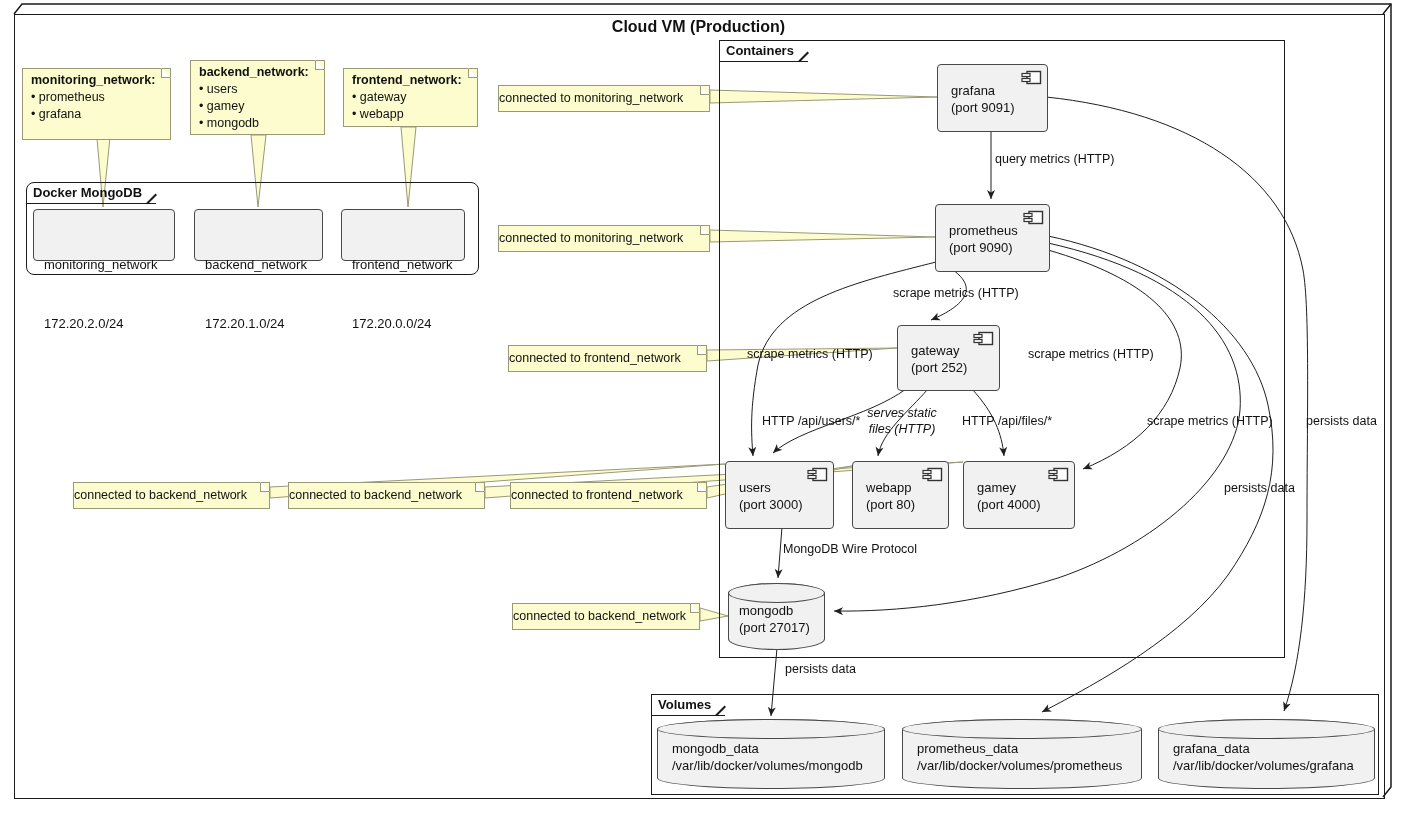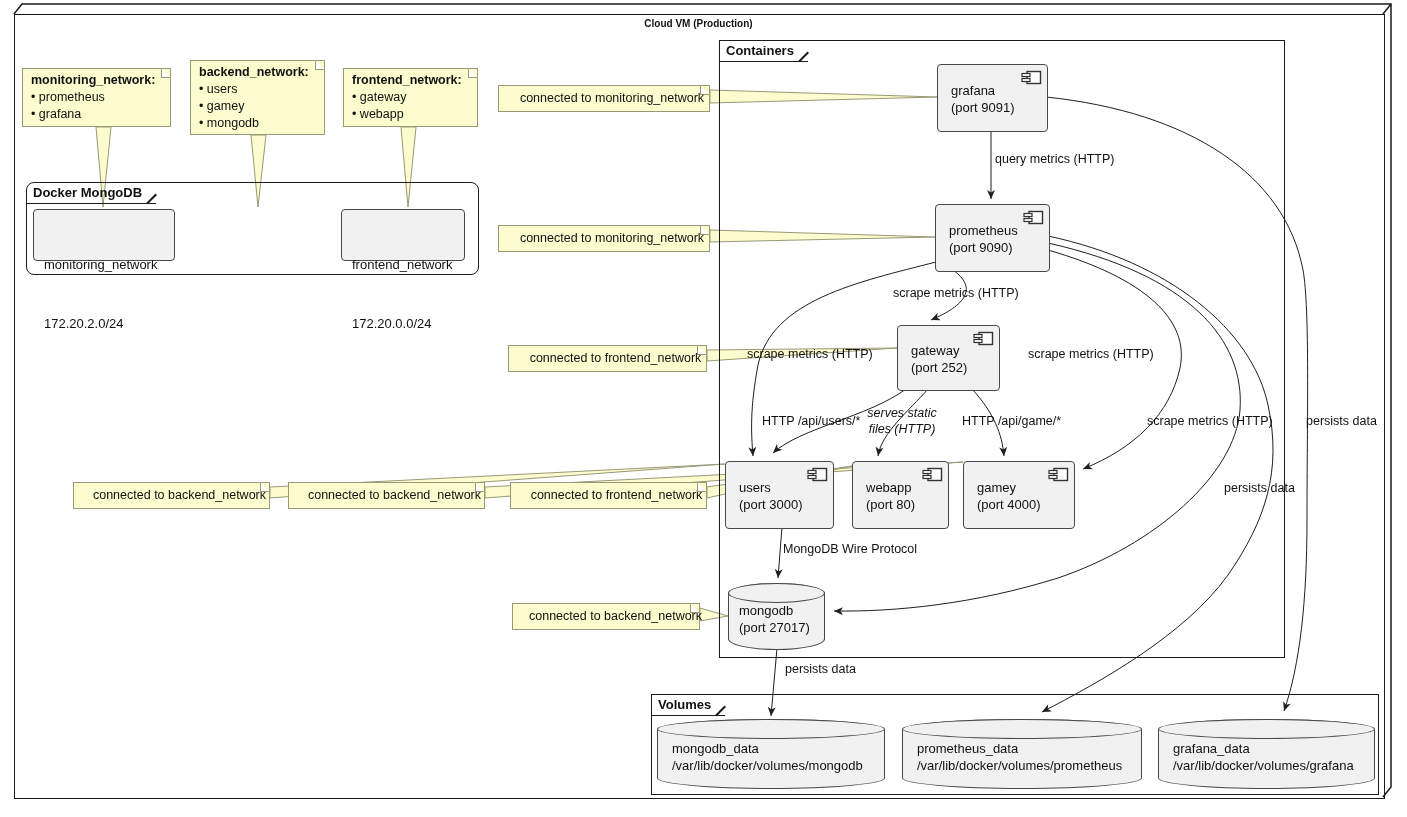--- a/index.html
+++ b/index.html
@@ -6,21 +6,21 @@
   #canvas {
     position:relative; width:1407px; height:817px;
     font-family:"Liberation Sans", sans-serif; color:#111;
     background:#fff; overflow:hidden;
   }
   #edges-svg { position:absolute; left:0; top:0; width:1407px; height:817px; }
   .abs { position:absolute; }
 
   
   .node-front { border:1.5px solid #1b1b1b; background:transparent; }
-  .diagram-title { font-size:10px; font-weight:bold; text-align:center; }
+  .diagram-title { font-size:16px; font-weight:bold; text-align:center; }
 
   
   .frame { border:1.5px solid #1b1b1b; background:transparent; }
   .frame.rounded { border-radius:8px; }
   .tab {
     position:absolute; left:0; top:0; font-size:13px; font-weight:bold;
     padding:2px 14px 3px 6px; border-bottom:1.5px solid #1b1b1b; white-space:nowrap;
   }
   .tab::after {
     content:""; position:absolute; right:-2px; bottom:4px; width:13px; height:1.5px;
@@ -61,21 +61,21 @@
   }
   .note::after {
     content:""; position:absolute; top:-1px; right:-1px; width:10px; height:10px;
     background:#ffffff; border-left:1px solid #999977; border-bottom:1px solid #999977;
     clip-path:polygon(0 0, 0 100%, 100% 100%); box-sizing:border-box;
   }
   .note.bullets { padding:3px 6px 3px 8px; line-height:17px; }
   .note .ntitle { font-weight:bold; white-space:nowrap; }
   .nitem { white-space:nowrap; }
   .nitem::before { content:"\2022  "; }
-  .snote { line-height:25px; padding-left:16px; white-space:nowrap;text-align:center; }
+  .snote { line-height:25px; padding-left:0; white-space:nowrap; }
 
   
   .elabel { font-size:12.5px; white-space:nowrap; }
   .elabel.wrap { white-space:normal; text-align:center; line-height:16px;font-style:italic; }
 </style>
 </head>
 <body>
 
 <div id="canvas">
 
@@ -132,26 +132,30 @@
   </div>
 
   <div class="abs frame rounded" style="left:26px;top:182px;width:451px;height:91px">
     <div class="tab">Docker MongoDB</div>
   </div>
 
   <div class="abs net-box" style="left:33px;top:209px;width:142px;height:52px">
     <div>monitoring_network</div>
     <div>172.20.2.0/24</div>
   </div>
+  <div class="abs net-box" style="left:194px;top:209px;width:129px;height:52px">
+    <div>backend_network</div>
+    <div>172.20.1.0/24</div>
+  </div>
   <div class="abs net-box" style="left:341px;top:209px;width:124px;height:52px">
     <div>frontend_network</div>
     <div>172.20.0.0/24</div>
   </div>
 
-  <div class="abs note bullets" style="left:22px;top:68px;width:149px;height:59px">
+  <div class="abs note bullets" style="left:22px;top:68px;width:149px;height:72px">
     <div class="ntitle">monitoring_network:</div>
     <div class="nitem">prometheus</div>
     <div class="nitem">grafana</div>
   </div>
   <div class="abs note bullets" style="left:190px;top:60px;width:135px;height:75px">
     <div class="ntitle">backend_network:</div>
     <div class="nitem">users</div>
     <div class="nitem">gamey</div>
     <div class="nitem">mongodb</div>
   </div>
@@ -267,19 +271,19 @@
     </div>
   </div>
 
   <div class="abs elabel" style="left:995px;top:152px">query metrics (HTTP)</div>
   <div class="abs elabel" style="left:893px;top:286px">scrape metrics (HTTP)</div>
   <div class="abs elabel" style="left:747px;top:347px">scrape metrics (HTTP)</div>
   <div class="abs elabel" style="left:1028px;top:347px">scrape metrics (HTTP)</div>
   <div class="abs elabel" style="left:1147px;top:414px">scrape metrics (HTTP)</div>
   <div class="abs elabel" style="left:762px;top:414px">HTTP /api/users/*</div>
   <div class="abs elabel wrap" style="left:856px;top:405px;width:92px">serves static files (HTTP)</div>
-  <div class="abs elabel" style="left:962px;top:414px">HTTP /api/game/*</div>
+  <div class="abs elabel" style="left:962px;top:414px">HTTP /api/files/*</div>
   <div class="abs elabel" style="left:783px;top:542px">MongoDB Wire Protocol</div>
   <div class="abs elabel" style="left:785px;top:662px">persists data</div>
   <div class="abs elabel" style="left:1224px;top:481px">persists data</div>
   <div class="abs elabel" style="left:1306px;top:414px">persists data</div>
 
 </div>
 
 </body></html>

